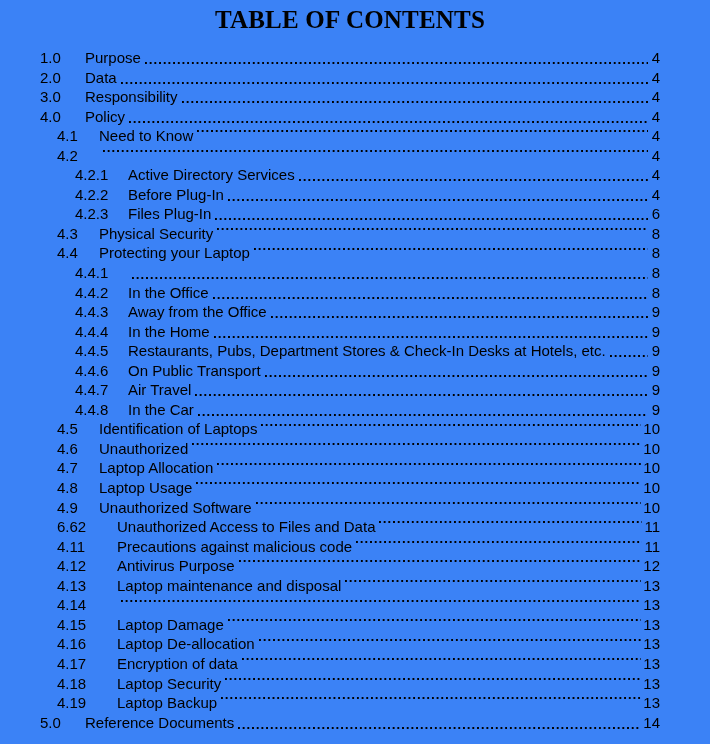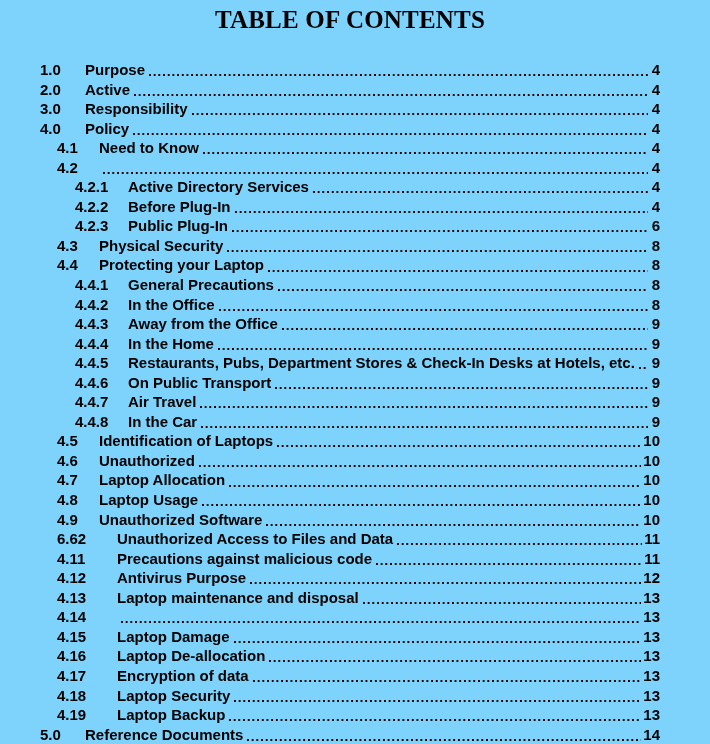--- a/index.html
+++ b/index.html
@@ -10,37 +10,36 @@
   body {
     width: 710px;
     height: 744px;
     overflow: hidden;
     font-family: "Liberation Sans", sans-serif;
     color: #000000;
   }
   .page {
     width: 710px;
     height: 744px;
-    background: #7dd3fc;
+    background: #3b82f6;
     box-sizing: border-box;
     padding: 6px 50px 0 40px;
   }
   .doc-title {
     font-family: "Liberation Serif", serif;
     font-weight: bold;
     font-size: 25px;
     line-height: 28px;
     text-align: center;
     margin: 0 0 0 0;
     letter-spacing: 0.2px;
     color: #000000;
   }
   .toc {
-    margin-top: 26px;
-    font-weight: bold;
+    margin-top: 14px;
   }
   .toc-row {
     display: flex;
     height: 19.56px;
     line-height: 19.56px;
     font-size: 15px;
     white-space: nowrap;
   }
   .toc-row .num {
     flex: none;
@@ -66,41 +65,41 @@
     background-repeat: repeat-x;
   }
   .toc-row .page-num {
     flex: none;
     min-width: 10px;
     text-align: right;
   }
   
   .level-1 { padding-left: 0; }
   .level-1 .num { width: 45px; }
-  .level-2 { padding-left: 17px; }
+  .level-2 { padding-left: 17px; align-items: center; }
   .level-2 .num { width: 42px; }
   .level-2.wide .num { width: 60px; }
   .level-3 { padding-left: 35px; }
   .level-3 .num { width: 53px; }
 </style>
 </head>
 <body>
 
 <div class="page">
   <h1 class="doc-title">TABLE OF CONTENTS</h1>
   <div class="toc" id="toc">
       <div class="toc-row level-1">
         <span class="num">1.0</span>
         <span class="label">Purpose</span>
         <span class="leader"></span>
         <span class="page-num">4</span>
       </div>
       <div class="toc-row level-1">
         <span class="num">2.0</span>
-        <span class="label">Active</span>
+        <span class="label">Data</span>
         <span class="leader"></span>
         <span class="page-num">4</span>
       </div>
       <div class="toc-row level-1">
         <span class="num">3.0</span>
         <span class="label">Responsibility</span>
         <span class="leader"></span>
         <span class="page-num">4</span>
       </div>
       <div class="toc-row level-1">
@@ -127,39 +126,38 @@
         <span class="page-num">4</span>
       </div>
       <div class="toc-row level-3">
         <span class="num">4.2.2</span>
         <span class="label">Before Plug-In</span>
         <span class="leader"></span>
         <span class="page-num">4</span>
       </div>
       <div class="toc-row level-3">
         <span class="num">4.2.3</span>
-        <span class="label">Public Plug-In</span>
+        <span class="label">Files Plug-In</span>
         <span class="leader"></span>
         <span class="page-num">6</span>
       </div>
       <div class="toc-row level-2">
         <span class="num">4.3</span>
         <span class="label">Physical Security</span>
         <span class="leader"></span>
         <span class="page-num">8</span>
       </div>
       <div class="toc-row level-2">
         <span class="num">4.4</span>
         <span class="label">Protecting your Laptop</span>
         <span class="leader"></span>
         <span class="page-num">8</span>
       </div>
       <div class="toc-row level-3">
         <span class="num">4.4.1</span>
-        <span class="label">General Precautions</span>
         <span class="leader"></span>
         <span class="page-num">8</span>
       </div>
       <div class="toc-row level-3">
         <span class="num">4.4.2</span>
         <span class="label">In the Office</span>
         <span class="leader"></span>
         <span class="page-num">8</span>
       </div>
       <div class="toc-row level-3">

